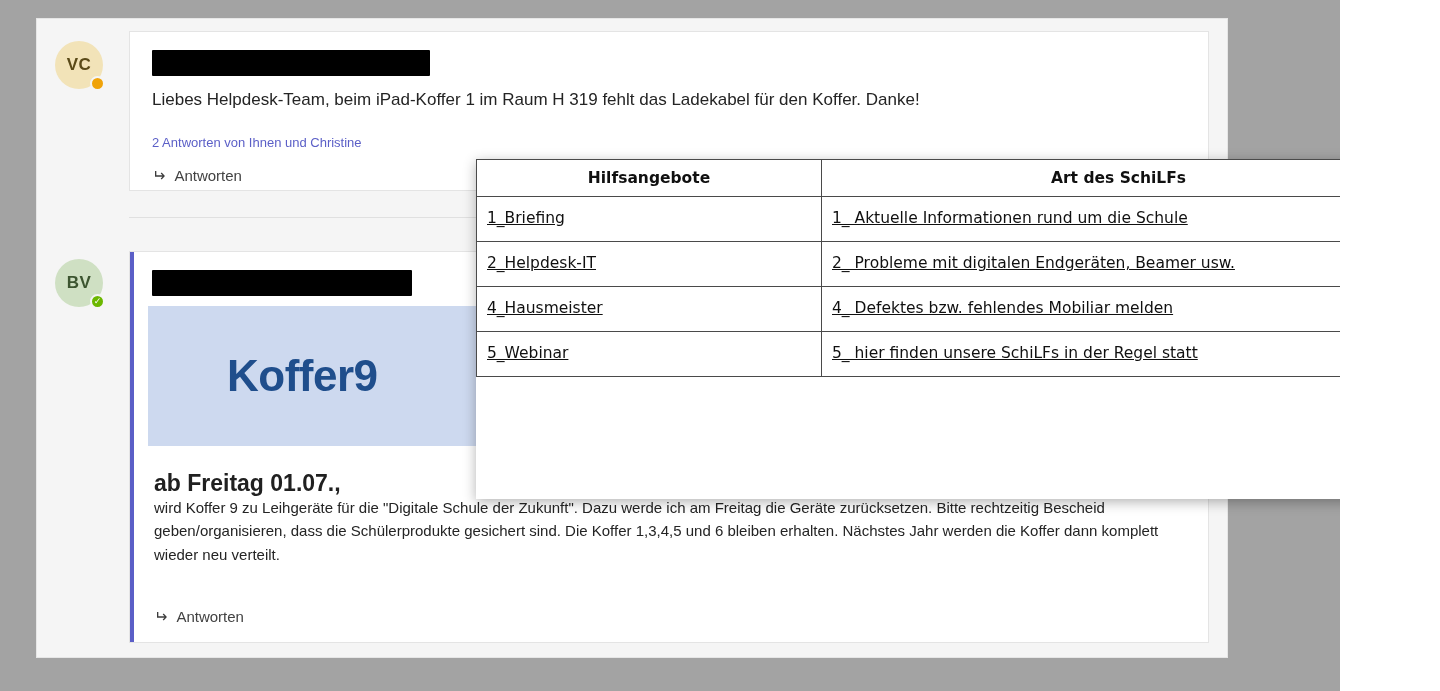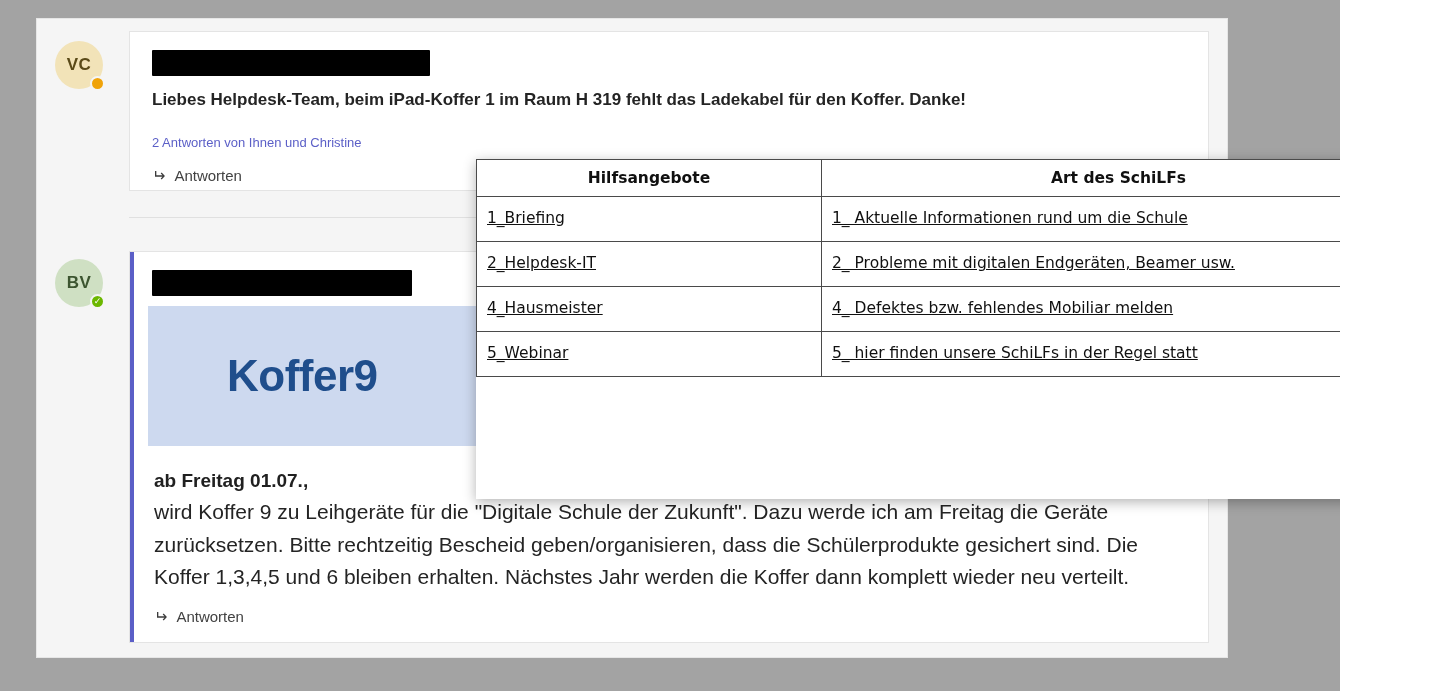--- a/index.html
+++ b/index.html
@@ -92,21 +92,20 @@
   .redacted {
     background: #000000;
     height: 26px;
     border-radius: 1px;
   }
 
   .msg-body {
     font-size: 17px;
     color: #242424;
     line-height: 1.45;
-    font-weight: bold;
   }
 
   .reply-summary {
     color: #5b5fc7;
     font-size: 13px;
     cursor: pointer;
   }
 
   .reply-bar {
     display: flex;
@@ -146,26 +145,26 @@
   }
   .banner-title {
     font-size: 44px;
     font-weight: bold;
     color: #1f4e8c;
     padding-left: 38px;
     letter-spacing: -0.5px;
     margin-left: 41px;
   }
   .post2-heading {
-    font-size: 19px;
+    font-size: 23px;
     font-weight: bold;
     color: #202020;
   }
   .post2-text {
-    font-size: 21px;
+    font-size: 15px;
     color: #242424;
     line-height: 1.55;
   }
   table.info {
     border-collapse: collapse;
     width: 100%;
     font-family: "DejaVu Sans", sans-serif;
     table-layout: fixed;
   }
   table.info th, table.info td {

